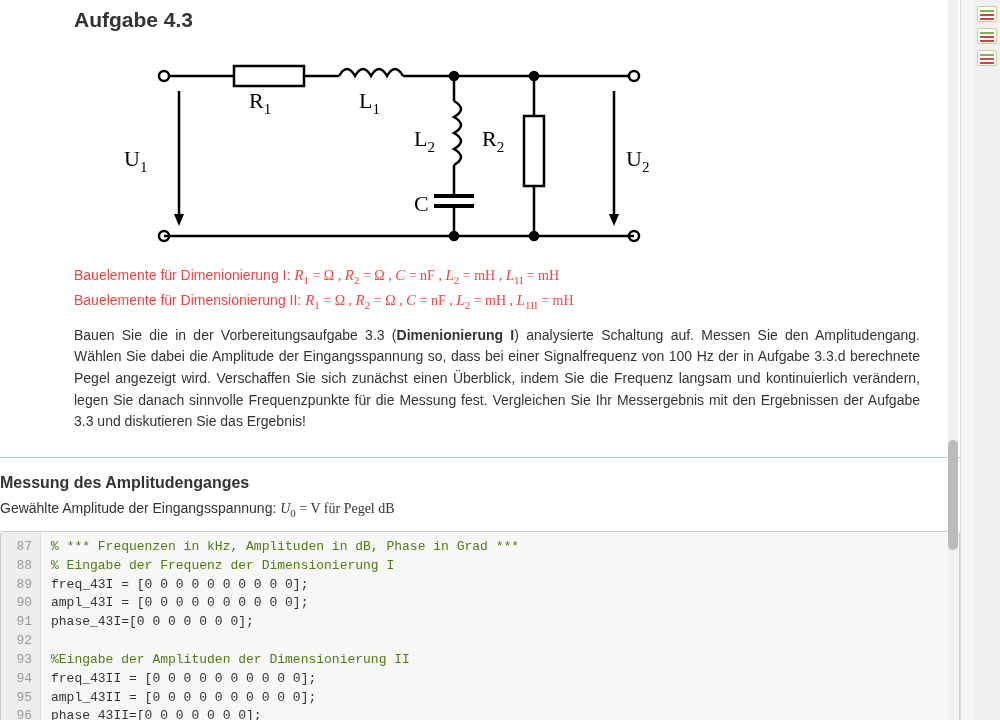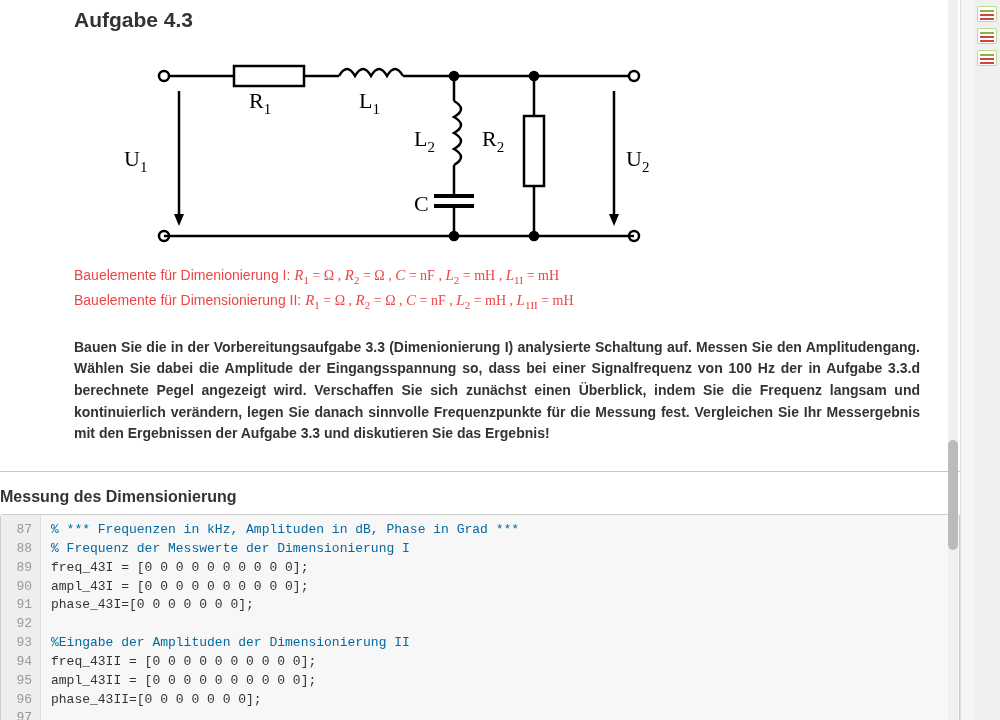--- a/index.html
+++ b/index.html
@@ -62,26 +62,25 @@
     margin: 0 0 18px 30px;
   }
   .param-line {
     margin: 6px 0;
     font-size: 14px;
     color: #ef4444;
   }
   .param-line i { font-style: italic; font-family: 'Times New Roman', serif; font-size: 15px;}
   .sub { font-size: 11px; vertical-align: sub; font-family: 'Times New Roman', serif;}
   .task-text {
-    margin: 26px 0;
+    margin: 14px 0;
     line-height: 1.55;
     font-size: 14px;
     text-align: justify;
     color: #333;
-    font-weight: bold;
   }
   .cell {
     border-top: 1px solid #a8d4e0;
     margin-top: 24px;
     position: relative;
   }
   .cell-inner {
     padding: 14px 40px 10px 74px;
     margin-left: -74px;
     margin-right: -40px;
@@ -112,21 +111,21 @@
     user-select: none;
     border-right: 1px solid #ddd;
     width: 40px;
     flex-shrink: 0;
   }
   .code {
     padding: 6px 10px;
     white-space: pre;
     flex: 1;
   }
-  .cmt { color: #0369a1; }
+  .cmt { color: #4d7c0f; }
   .scrollbar-fake {
     position: absolute;
     right: 2px;
     top: 0;
     width: 10px;
     height: 100%;
     background: #f0f0f0;
   }
   .scroll-thumb {
     position: absolute;
@@ -222,36 +221,40 @@
         <i>L</i><span class="sub">1II</span><span class="serif"> =   mH</span>
       </div>
 
       <div class="task-text" id="task-text-target">Bauen Sie die in der Vorbereitungsaufgabe 3.3 (<b>Dimenionierung I</b>) analysierte Schaltung auf. Messen Sie den Amplitudengang. Wählen Sie dabei die Amplitude der Eingangsspannung so, dass bei einer Signalfrequenz von 100 Hz der in Aufgabe 3.3.d berechnete Pegel angezeigt wird. Verschaffen Sie sich zunächst einen Überblick, indem Sie die Frequenz langsam und kontinuierlich verändern, legen Sie danach sinnvolle Frequenzpunkte für die Messung fest. Vergleichen Sie Ihr Messergebnis mit den Ergebnissen der Aufgabe 3.3 und diskutieren Sie das Ergebnis!</div>
 
     </div>
 
     <div class="cell">
 
       <div class="cell-inner">
-        <h3>Messung des Dimensionierung</h3>
+        <h3>Messung des Amplitudenganges</h3>
+        <div class="amp-line">
+          <span>Gewählte Amplitude der Eingangsspannung: </span>
+          <i class="serif">U</i><span class="sub">0</span><span class="serif"> =    V  für Pegel     dB</span>
+        </div>
 
         <div class="codebox">
           <div class="gutter" id="gutter">87
 88
 89
 90
 91
 92
 93
 94
 95
 96
 97</div>
           <div class="code" id="code"><span class="cmt">% *** Frequenzen in kHz, Amplituden in dB, Phase in Grad ***</span>
-<span class="cmt">% Frequenz der Messwerte der Dimensionierung I</span>
+<span class="cmt">% Eingabe der Frequenz der Dimensionierung I</span>
 freq_43I = [0 0 0 0 0 0 0 0 0 0];
 ampl_43I = [0 0 0 0 0 0 0 0 0 0];
 phase_43I=[0 0 0 0 0 0 0];
 
 <span class="cmt">%Eingabe der Amplituden der Dimensionierung II</span>
 freq_43II = [0 0 0 0 0 0 0 0 0 0];
 ampl_43II = [0 0 0 0 0 0 0 0 0 0];
 phase_43II=[0 0 0 0 0 0 0];</div>
         </div>
       </div>

